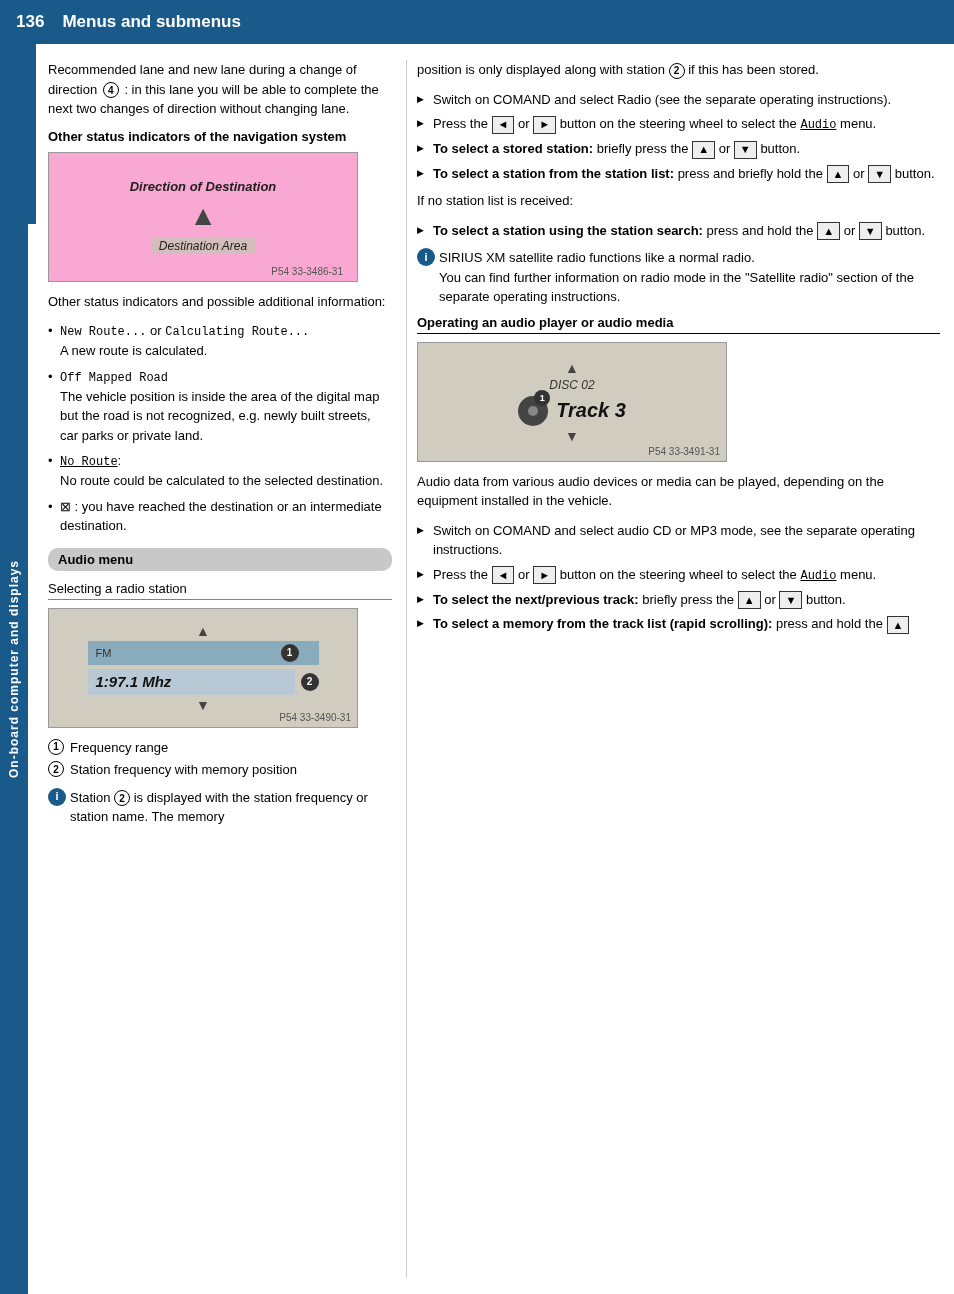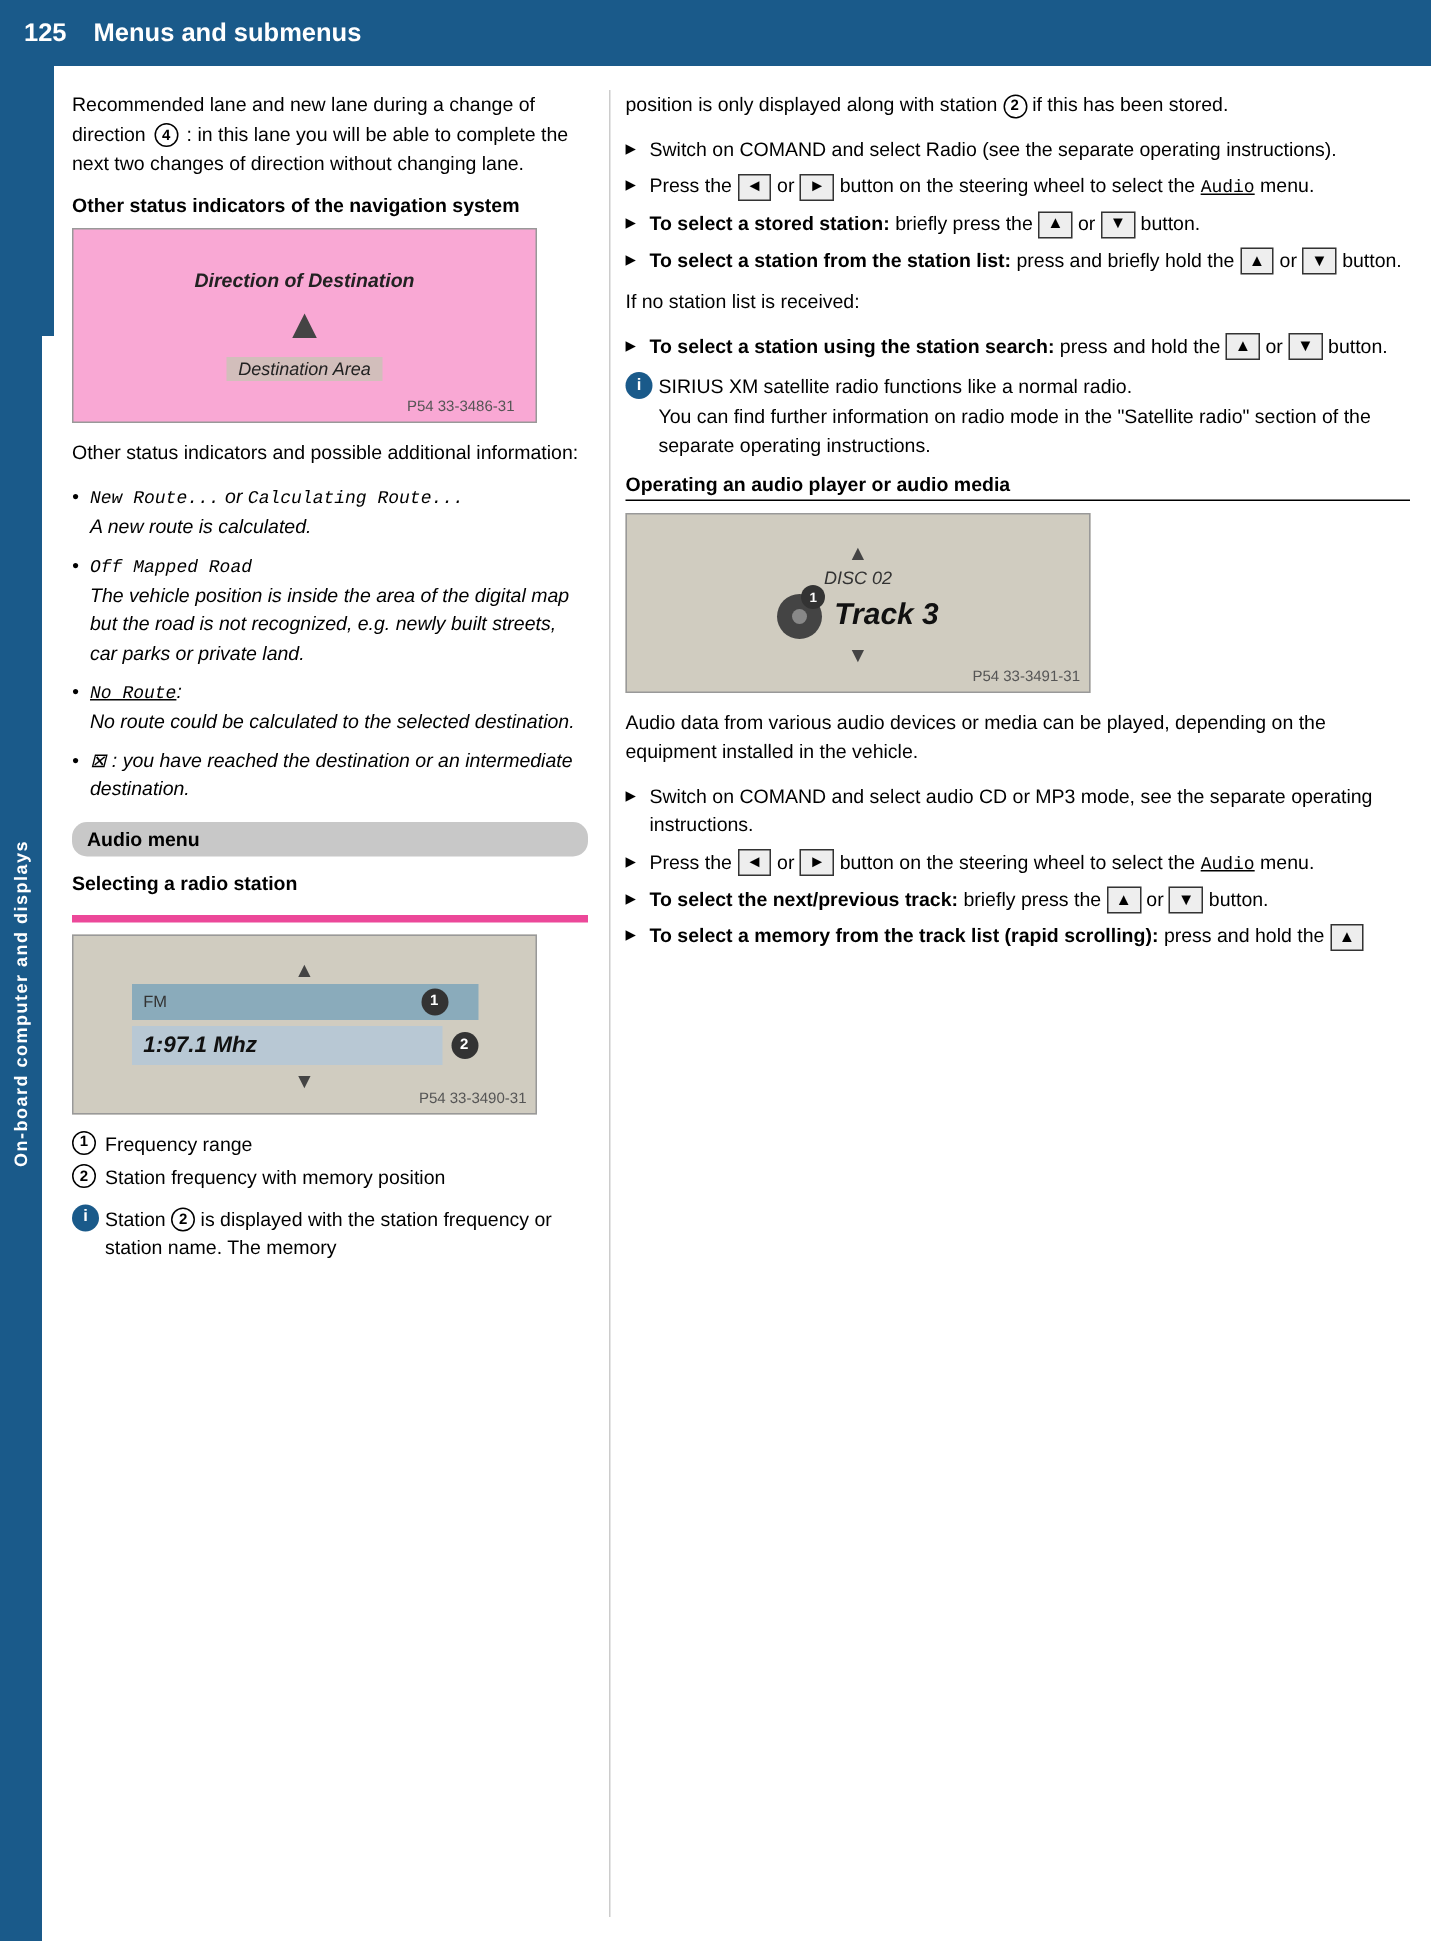--- a/index.html
+++ b/index.html
@@ -138,21 +138,20 @@
       position: absolute;
       bottom: 4px;
       right: 14px;
       font-size: 10px;
       color: #555;
     }
     
     .bullet-list {
       list-style: none;
       padding: 0;
-      font-style: italic;
     }
     .bullet-list li {
       font-size: 13px;
       line-height: 1.5;
       padding-left: 12px;
       position: relative;
       margin-bottom: 6px;
     }
     .bullet-list li::before {
       content: "•";
@@ -176,24 +175,24 @@
       padding: 4px 10px;
       font-size: 13px;
       font-weight: bold;
       margin: 12px 0 10px 0;
       color: #000;
       border-radius: 10px;
     }
     
     .section-subheading {
       font-size: 13px;
-      font-weight: bold;
+      font-weight: normal;
       margin-bottom: 8px;
-      border-bottom: 5px solid #ec4899;
-      padding-bottom: 14px;
+      border-bottom: 1px solid #ec4899;
+      padding-bottom: 3px;
     }
     
     .radio-image {
       border: 1px solid #999;
       background: #d0ccc0;
       width: 310px;
       height: 120px;
       margin-bottom: 10px;
       position: relative;
       display: flex;
@@ -374,21 +373,21 @@
       font-weight: bold;
       vertical-align: middle;
     }
   </style>
 </head>
 <body>
 
 <div class="page">
 
   <div class="header-bar">
-    <span class="page-num">125</span>
+    <span class="page-num">136</span>
     <span class="title">Menus and submenus</span>
   </div>
 
   <div class="sidebar-label">
     <span>On-board computer and displays</span>
   </div>
 
   <div class="blue-tab"></div>
 
   <div class="main-content">

